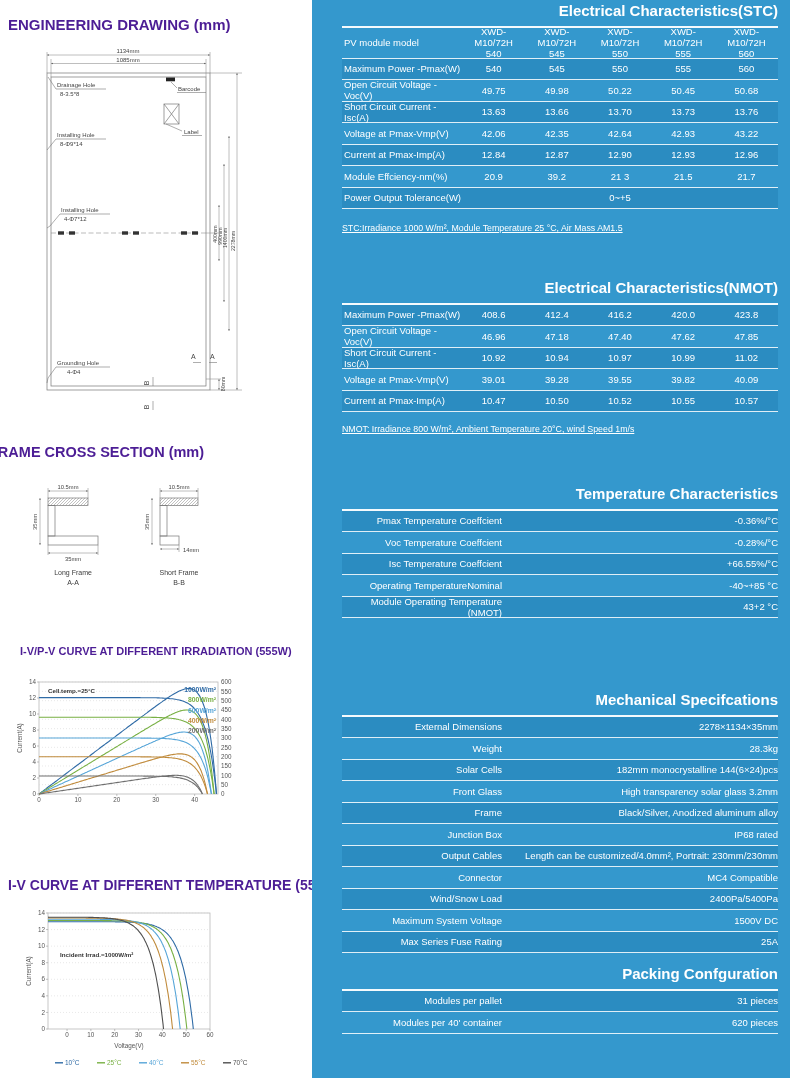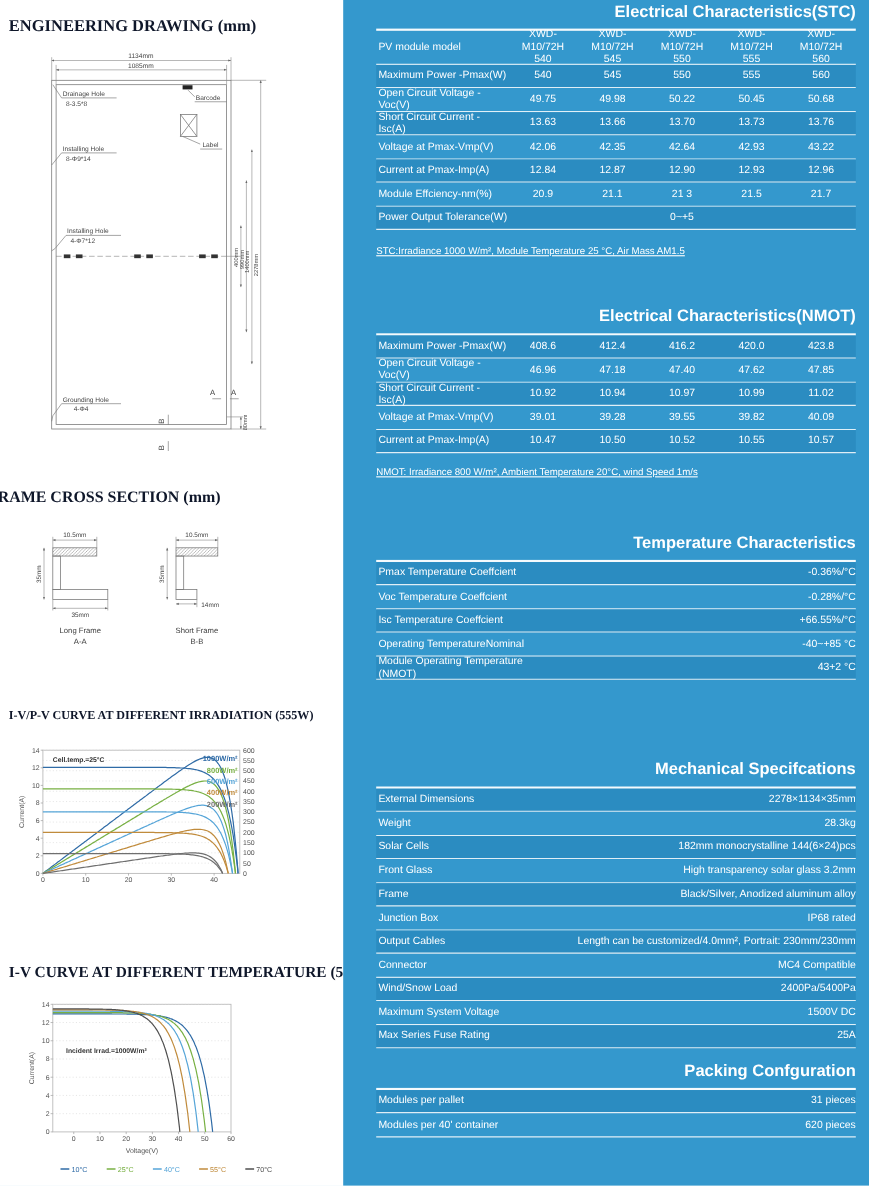--- a/index.html
+++ b/index.html
@@ -1,23 +1,23 @@
 <!DOCTYPE html>
 <html><head>
 <meta charset="utf-8">
 <style>
   * { margin:0; padding:0; box-sizing:border-box; }
   body { font-family:"Liberation Sans", sans-serif; }
   .page { position:relative; width:790px; height:1078px; background:#ffffff; overflow:hidden; }
 
   
-  .lhead { position:absolute; color:#0f172a; font-weight:bold; white-space:nowrap;font-family:Liberation Serif, serif; }
+  .lhead { position:absolute; color:#4c1d95; font-weight:bold; white-space:nowrap; }
   .h-eng   { left:8px;  top:16px;  font-size:15px; }
   .h-frame { left:-11px; top:444px; font-size:14.5px; }
-  .h-iv1   { left:8px;  top:645px; font-size:11px; }
+  .h-iv1   { left:20px;  top:645px; font-size:11px; }
   .h-iv2   { left:8px;  top:877px; font-size:14px; }
   .draw-wrap  { position:absolute; left:10px; top:46px; }
   .frame-wrap { position:absolute; left:10px; top:462px; }
   .chart-wrap { position:absolute; }
   .cw1 { left:12px; top:668px; width:300px; height:160px; }
   .cw2 { left:12px; top:900px; width:300px; height:175px; }
   svg { font-family:"Liberation Sans", sans-serif; display:block; }
 
   
   .panel { position:absolute; left:312px; top:0; width:478px; height:1078px; background:#3498cd; }
@@ -25,21 +25,21 @@
   .sec-title { color:#fff; font-weight:bold; font-size:15px; text-align:right; line-height:15px; }
   .rule { height:1.6px; background:rgba(255,255,255,.95); margin-top:8px; }
   .tbl { width:100%; }
   .trow { display:flex; align-items:center; height:21.5px; font-size:9.5px; color:#fff;
           border-bottom:1px solid rgba(255,255,255,.85); }
   .trow.dark { background:#2b8cc1; }
   .trow.thead { height:31px; }
   .tlabel { flex:0 0 120px; padding-left:2px; text-align:left; }
   .tval { flex:1; text-align:center; }
   .tval div { line-height:11px; }
-  .klabel { flex:0 0 160px; padding-left:2px; text-align:left; }
+  .klabel { flex:0 0 160px; padding-left:2px; text-align:right; }
   .kval { flex:1; text-align:right; }
   .footnote { color:#fff; font-size:8.8px; margin-top:14px;text-decoration:underline; }
 </style>
 </head>
 <body>
 
 <div class="page">
 
   <div class="lhead h-eng">ENGINEERING DRAWING (mm)</div>
 
@@ -392,21 +392,21 @@
             <div class="tlabel">Current at Pmax-Imp(A)</div>
             <div class="tval">12.84</div>
             <div class="tval">12.87</div>
             <div class="tval">12.90</div>
             <div class="tval">12.93</div>
             <div class="tval">12.96</div>
           </div>
           <div class="trow">
             <div class="tlabel">Module Effciency-nm(%)</div>
             <div class="tval">20.9</div>
-            <div class="tval">21.1</div>
+            <div class="tval">39.2</div>
             <div class="tval">21 3</div>
             <div class="tval">21.5</div>
             <div class="tval">21.7</div>
           </div>
           <div class="trow dark">
             <div class="tlabel">Power Output Tolerance(W)</div>
             <div class="tval">0~+5</div>
           </div>
         </div>
       <div class="footnote">STC:Irradiance 1000 W/m², Module Temperature 25 °C, Air Mass AM1.5</div>

